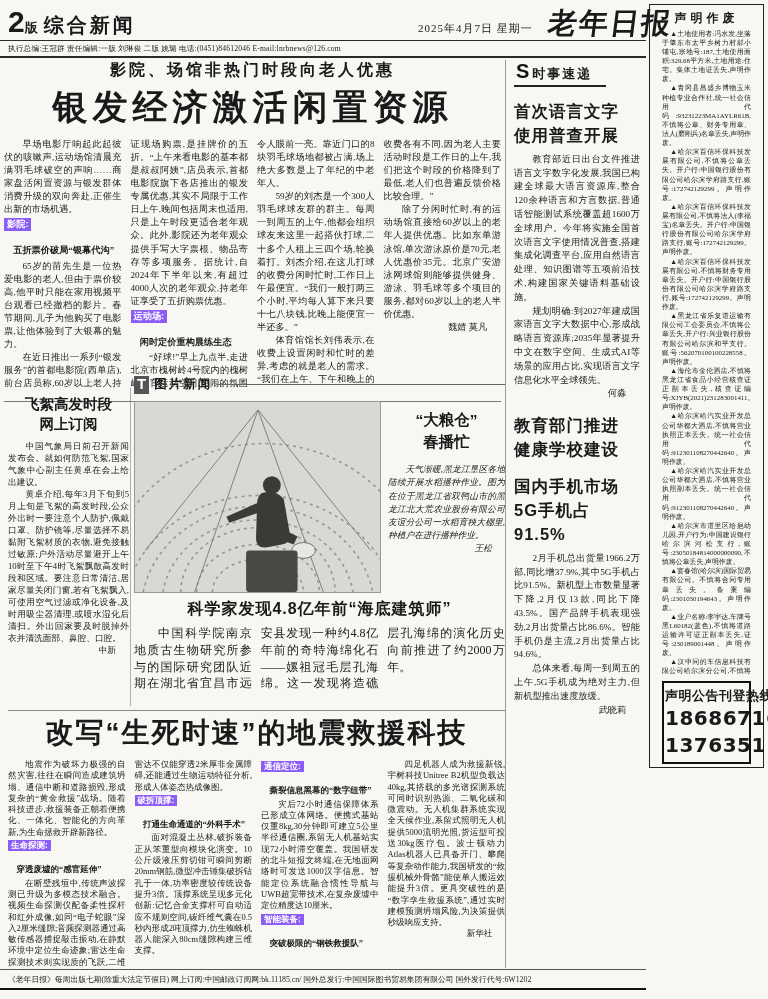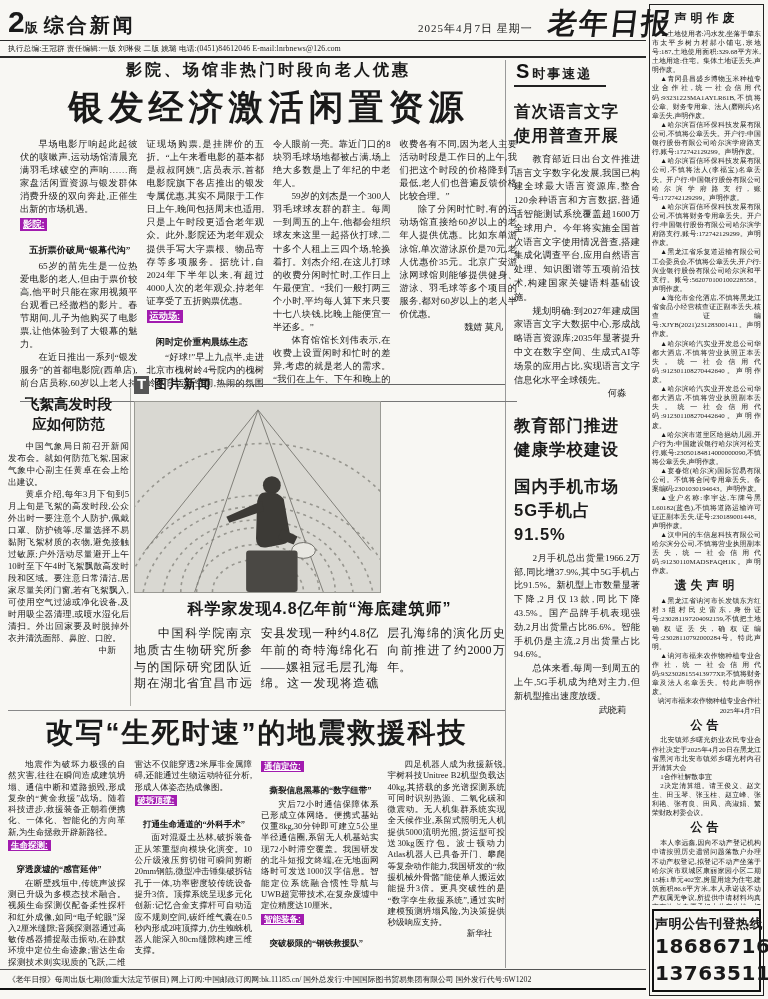--- a/index.html
+++ b/index.html
@@ -16,30 +16,30 @@
   .ed-ban  { font-size:13px; font-weight:bold; font-family:"Liberation Sans",sans-serif; }
   .ed-sec  { font-size:20px; font-weight:900; letter-spacing:3px; font-family:"Liberation Sans",sans-serif; margin-left:6px; }
   .hdr-date { font-size:11px; letter-spacing:1px; }
   .masthead { font-size:29px; font-weight:900; font-family:"DejaVu Serif",serif;
               transform:skewX(-7deg); letter-spacing:2px; }
   .rule { background:#2a2a2a; }
   .staff { font-size:7.6px; color:#222; letter-spacing:0.2px; white-space:nowrap; }
 
   
   .blk-p   { text-indent:2em; text-align:justify; }
-  .blk-tag { display:inline-block; background:#a21caf; color:#fff; font-weight:bold;
-             font-family:"Liberation Sans",sans-serif; padding:0 3px; margin:2px 0 1px 0;text-decoration:underline; }
+  .blk-tag { display:inline-block; background:#8b5cf6; color:#fff; font-weight:bold;
+             font-family:"Liberation Sans",sans-serif; padding:0 3px; margin:2px 0 1px 0; }
   .blk-sub { font-weight:bold; text-indent:1em; margin-bottom:2px;margin-top:12px; }
   .blk-by  { text-align:right; padding-right:1.5em; }
   .blk-h   { text-align:center; font-weight:900; font-family:"Liberation Sans",sans-serif;
              font-size:12px; letter-spacing:4px; margin:3px 0 2px 0; }
   .blk-pr  { text-align:right; }
 
   
-  .lead { left:20px; top:60px; width:497px; }
+  .lead { left:4px; top:60px; width:497px; }
   .lead-kicker { text-align:center; font-size:16px; font-weight:bold; letter-spacing:3px;
                  font-family:"Liberation Sans",sans-serif; }
   .lead-headline { text-align:center; font-size:35px; font-weight:900; letter-spacing:5px;
                    font-family:"Liberation Sans",sans-serif; margin-top:3px; }
   .lead-body { margin-top:7px; height:258px; overflow:hidden;
                column-count:4; column-gap:9px; column-fill:auto;
                font-size:9.2px; line-height:1.42; }
   .lead-rule { height:1px; background:#777; margin-top:5px; }
 
   
@@ -88,22 +88,22 @@
               border-bottom:2px solid #222; padding:2px 14px 2px 2px; }
   .s-glyph { font-size:20px; font-weight:900; font-family:"Liberation Sans",sans-serif; color:#111; }
   .s-label { font-size:13px; font-weight:900; letter-spacing:2px;
              font-family:"Liberation Sans",sans-serif; }
   .sb-article { margin-top:13px; }
   .sb-title { text-align:left; font-size:16.5px; font-weight:900; line-height:1.45;
               letter-spacing:1px; font-family:"Liberation Sans",sans-serif; }
   .sb-body { margin-top:5px; font-size:9.2px; line-height:1.5; }
 
   
-  .classifieds { left:649px; top:4px; width:115px; height:992px;
-                 border:1px solid #222; padding:3px 2px;
+  .classifieds { left:649px; top:4px; width:115px; height:764px;
+                 border:1px solid #222; padding:3px 12px;
                  display:flex; flex-direction:column; }
   .cls-list { flex:1; overflow:hidden; font-size:6.9px; line-height:1.32; text-align:justify; }
   .cls-list .blk-p { text-indent:1.2em; }
   .hotline { border:2px solid #111; margin-top:4px; padding:4px 1px 3px 1px; text-align:left; }
   .hotline-title { font-size:13px; font-weight:900; letter-spacing:0.5px;
                    font-family:"Liberation Sans",sans-serif; white-space:nowrap; }
   .hotline-phone { font-size:20px; font-weight:bold; font-family:"DejaVu Sans",sans-serif;
                    line-height:1.35; letter-spacing:0.5px; }
 
   
@@ -131,21 +131,21 @@
   <section class="abs lead">
     <div class="lead-kicker">影院、场馆非热门时段向老人优惠</div>
     <h1 class="lead-headline">银发经济激活闲置资源</h1>
     <div class="lead-body"><div class="blk-p">早场电影厅响起此起彼伏的咳嗽声,运动场馆清晨充满羽毛球破空的声响……商家盘活闲置资源与银发群体消费升级的双向奔赴,正催生出新的市场机遇。</div><div class="blk-tag">影院:</div><div class="blk-sub">五折票价破局“银幕代沟”</div><div class="blk-p">65岁的苗先生是一位热爱电影的老人,但由于票价较高,他平时只能在家用视频平台观看已经撤档的影片。春节期间,儿子为他购买了电影票,让他体验到了大银幕的魅力。</div><div class="blk-p">在近日推出一系列“银发服务”的首都电影院(西单店),前台店员称,60岁以上老人持证现场购票,是挂牌价的五折。“上午来看电影的基本都是叔叔阿姨”,店员表示,首都电影院旗下各店推出的银发专属优惠,其实不局限于工作日上午,晚间包括周末也适用,只是上午时段更适合老年观众。此外,影院还为老年观众提供手写大字票根、物品寄存等多项服务。据统计,自2024年下半年以来,有超过4000人次的老年观众,持老年证享受了五折购票优惠。</div><div class="blk-tag">运动场:</div><div class="blk-sub">闲时定价重构晨练生态</div><div class="blk-p">“好球!”早上九点半,走进北京市槐树岭4号院内的槐树岭体育运动空间,热闹的氛围令人眼前一亮。靠近门口的8块羽毛球场地都被占满,场上绝大多数是上了年纪的中老年人。</div><div class="blk-p">59岁的刘杰是一个300人羽毛球球友群的群主。每周一到周五的上午,他都会组织球友来这里一起搭伙打球,二十多个人租上三四个场,轮换着打。刘杰介绍,在这儿打球的收费分闲时忙时,工作日上午最便宜。“我们一般打两三个小时,平均每人算下来只要十七八块钱,比晚上能便宜一半还多。”</div><div class="blk-p">体育馆馆长刘伟表示,在收费上设置闲时和忙时的差异,考虑的就是老人的需求。“我们在上午、下午和晚上的收费各有不同,因为老人主要活动时段是工作日的上午,我们把这个时段的价格降到了最低,老人们也普遍反馈价格比较合理。”</div><div class="blk-p">除了分闲时忙时,有的运动场馆直接给60岁以上的老年人提供优惠。比如东单游泳馆,单次游泳原价是70元,老人优惠价35元。北京广安游泳网球馆则能够提供健身、游泳、羽毛球等多个项目的服务,都对60岁以上的老人半价优惠。</div><div class="blk-by">魏婧 莫凡</div></div>
     <div class="lead-rule"></div>
   </section>
 
   <aside class="abs catkins">
     <div class="catkins-title">
       <div>飞絮高发时段</div>
-      <div>应如何防范</div>
+      <div>网上订阅</div>
     </div>
     <div class="catkins-body">
         <div class="blk-p">中国气象局日前召开新闻发布会。就如何防范飞絮,国家气象中心副主任黄卓在会上给出建议。</div>
         <div class="blk-p">黄卓介绍,每年3月下旬到5月上旬是飞絮的高发时段,公众外出时一要注意个人防护,佩戴口罩、防护镜等,尽量选择不易黏附飞絮材质的衣物,避免接触过敏原;户外活动尽量避开上午10时至下午4时飞絮飘散高发时段和区域。要注意日常清洁,居家尽量关闭门窗,若有飞絮飘入,可使用空气过滤或净化设备,及时用吸尘器清理,或喷水湿化后清扫。外出回家要及时脱掉外衣并清洗面部、鼻腔、口腔。</div>
         <div class="blk-by">中新</div>
       </div>
   </aside>
 
   <section class="abs photo-news">
     <div class="pn-labelrow">
@@ -173,20 +173,30 @@
         </g>
         <g fill="#3c3a36">
           <circle cx="138" cy="84" r="9"></circle>
           <path d="M 128 92 q 14 -4 22 6 l 6 34 q 2 10 -8 12 l -16 3 q -10 1 -10 -9 l 1 -34 q 0 -9 5 -12 z"></path>
           <path d="M 128 100 L 92 116 l 3 6 L 130 110 z"></path>
           <path d="M 148 128 l 16 8 -4 8 -16 -6 z"></path>
         </g>
         <ellipse cx="170" cy="150" rx="12" ry="8" fill="#e8e7e1" stroke="#6f6e68"></ellipse>
         <rect x="112" y="150" width="52" height="42" fill="#4a4844" rx="3"></rect>
       </svg>
+      <div class="pn-caption">
+        <div class="pn-cap-title">
+          <div>“大粮仓”</div>
+          <div>春播忙</div>
+        </div>
+        <div class="pn-cap-body">
+            <div class="blk-p">天气渐暖,黑龙江垦区各地陆续开展水稻播种作业。图为在位于黑龙江省双鸭山市的黑龙江北大荒农业股份有限公司友谊分公司一水稻育秧大棚里,种植户在进行播种作业。</div>
+            <div class="blk-by">王松</div>
+          </div>
+      </div>
     </div>
   </section>
 
   <section class="abs sponge">
     <h2 class="sponge-headline">科学家发现4.8亿年前“海底建筑师”</h2>
     <div class="sponge-body">
         <div class="blk-p">中国科学院南京地质古生物研究所参与的国际研究团队近期在湖北省宜昌市远安县发现一种约4.8亿年前的奇特海绵化石——嫘祖冠毛层孔海绵。这一发现将造礁层孔海绵的演化历史向前推进了约2000万年。</div>
         <div class="blk-p">嫘祖冠毛层孔海绵属于远古海洋中层孔海绵类别中的一种,也是迄今发现最古老的层孔海绵。这一类群是地球历史上著名的“海洋建筑师”。</div>
         <div class="blk-by">新华社</div>
       </div>

